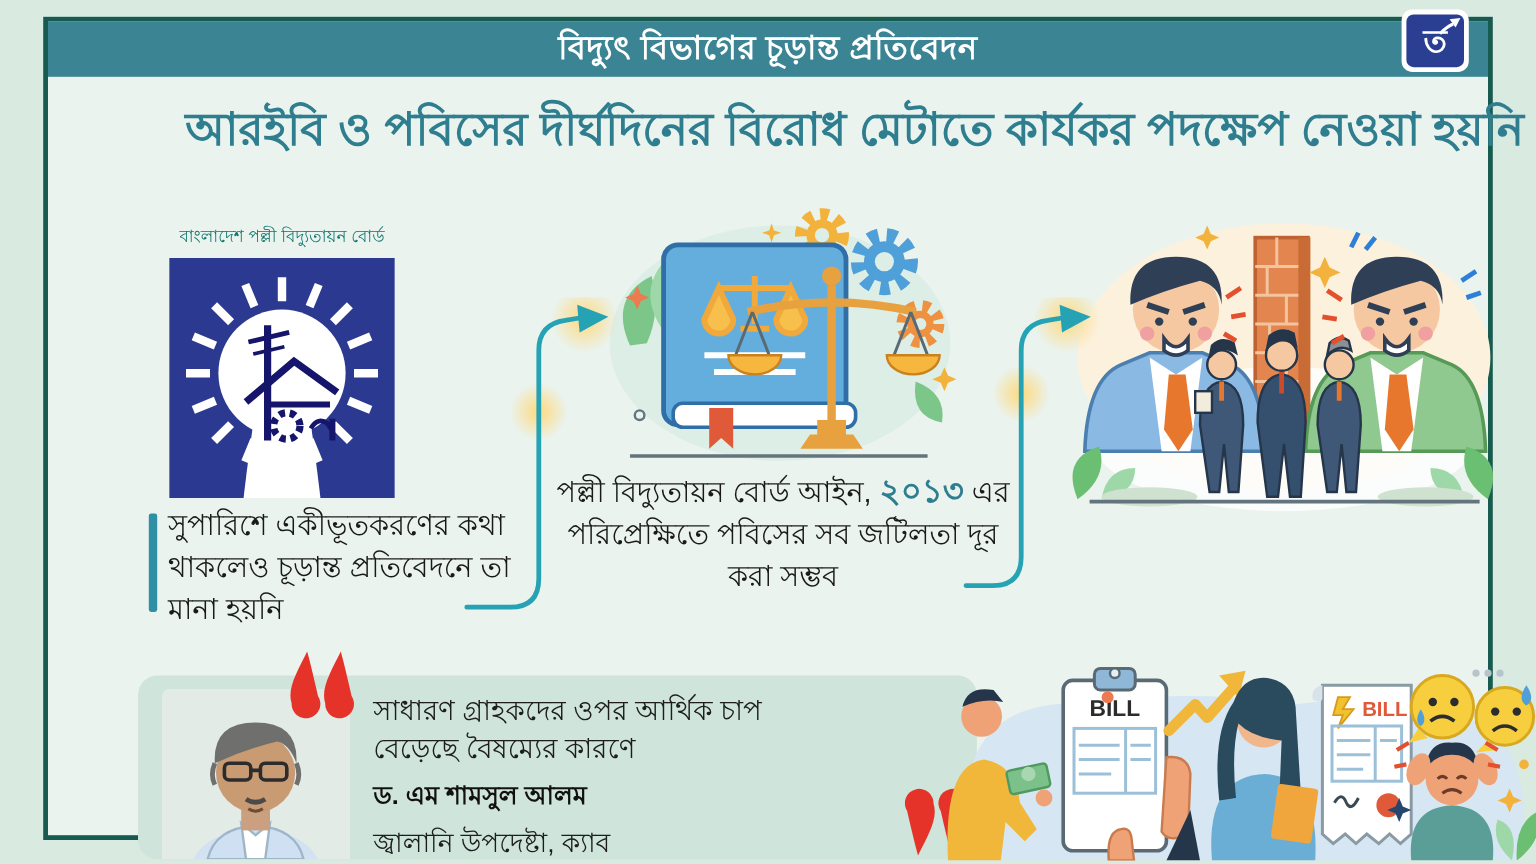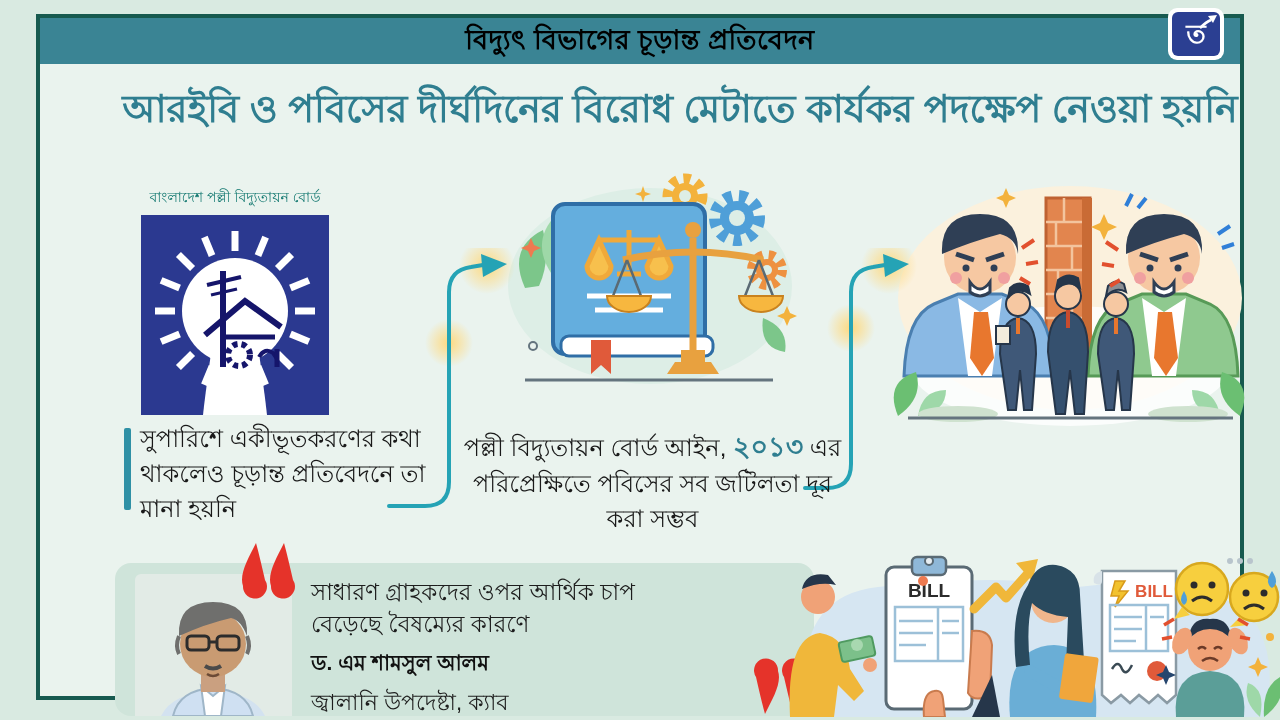--- a/index.html
+++ b/index.html
@@ -7,50 +7,50 @@
   body { background:#d9eae1; font-family:"Liberation Sans", sans-serif; position:relative; }
 
   .frame {
     position:absolute; left:36px; top:14px; width:1208px; height:686px;
     border:4px solid #175a4f; background:#eaf3ee;
   }
   .header-bar {
     position:absolute; left:0; top:0; width:100%; height:46px;
     background:#3a8494; display:flex; align-items:center; justify-content:center;
   }
-  .header-bar .title { color:#000000; font-size:27px; font-weight:bold; letter-spacing:.5px; }
+  .header-bar .title { color:#ffffff; font-size:27px; font-weight:bold; letter-spacing:.5px; }
 
   .brand-logo {
     position:absolute; left:1168px; top:8px; width:56px; height:52px;
     background:#ffffff; border-radius:9px; padding:4px; z-index:5;
   }
   .brand-logo .inner {
     width:100%; height:100%; background:#2b3f92; border-radius:6px;
     display:flex; align-items:center; justify-content:center; position:relative;
   }
   .brand-logo .letter { color:#fff; font-size:26px; font-weight:bold; line-height:1; }
   .brand-logo svg { position:absolute; right:2px; top:2px; }
 
   .headline {
-    position:absolute; left:50px; top:68px; width:1180px; text-align:center;
+    position:absolute; left:50px; top:68px; width:1180px; text-align:right;
     color:#2f7e90; font-size:38px; font-weight:600; line-height:1.25;
   }
 
   
   .reb-block { position:absolute; left:82px; top:168px; width:226px; text-align:center; }
   .reb-org-name { font-size:14px; color:#0f766e; margin-bottom:5px; font-weight:normal; }
   .reb-box { width:188px; height:200px; margin:0 auto; }
 
   
   .caption { position:absolute; color:#191919; font-size:24px; line-height:1.45; }
   .caption .bar {
     position:absolute; left:-16px; top:6px; width:7px; height:82px; background:#2f90a5; border-radius:2px;
   }
   .cap-left  { left:80px;  top:404px; width:330px;margin-left:20px; }
-  .cap-mid   { left:415px; top:372px; width:395px; text-align:center;margin-top:38px; }
+  .cap-mid   { left:415px; top:372px; width:395px; text-align:center; }
   .cap-mid .year { color:#2f7e90; font-weight:bold; font-size:27px; }
   .cap-right { left:874px; top:408px; width:360px; }
 
   .illus { position:absolute; }
   .illus-mid   { left:455px; top:150px; width:305px; height:225px; }
   .illus-right { left:848px; top:158px; width:365px; height:252px; }
 
   .arrow-wrap { position:absolute; width:135px; height:270px; }
   .arrow-1 { left:343px; top:230px; }
   .arrow-2 { left:745px; top:230px; }

